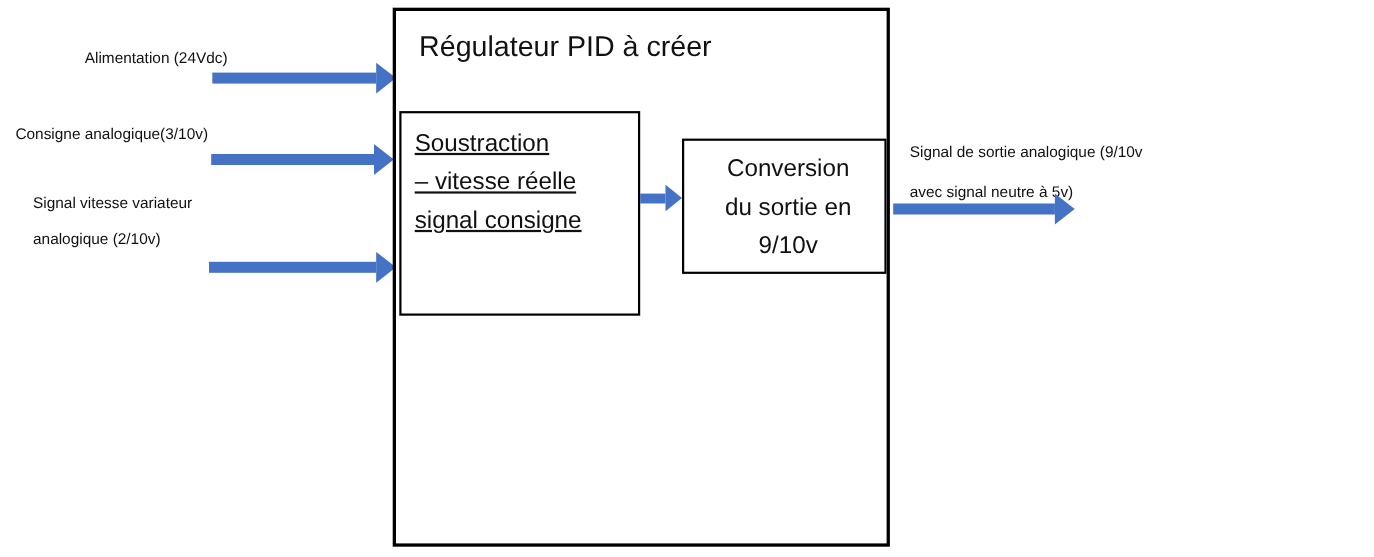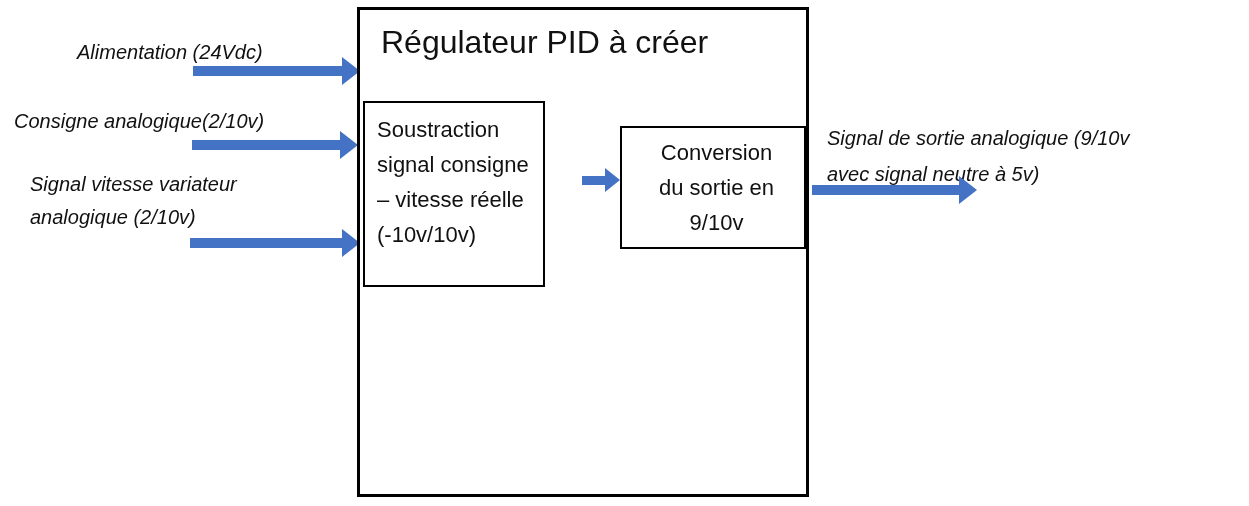--- a/index.html
+++ b/index.html
@@ -11,49 +11,48 @@
   .canvas {
     position: relative;
     width: 1249px;
     height: 506px;
     background: var(--background, #ffffff);
     overflow: hidden;
   }
   
   .txt {
     position: absolute;
-    font-size: 20px;
+    font-size: 14px;
     line-height: 33px;
     white-space: nowrap;
     color: var(--text, #111111);
-    font-style: italic;
   }
   
   .box {
     position: absolute;
     background: #ffffff;
     border: 2px solid var(--border, #000000);
   }
   .outer-box {
     left: 357px; top: 7px; width: 452px; height: 490px;
     border-width: 3px;
     background: transparent;
   }
   .title {
     position: absolute;
     left: 381px; top: 22px;
-    font-size: 32px;
+    font-size: 26px;
     line-height: 40px;
     white-space: nowrap;
     color: var(--text, #111111);
   }
   .soustraction-box {
-    left: 363px; top: 101px; width: 182px; height: 186px;
+    left: 363px; top: 101px; width: 219px; height: 186px;
     padding: 9px 8px 0 12px;
-    font-size: 22px; line-height: 35px;
+    font-size: 22px; line-height: 35px; text-decoration: underline;
   }
   .conversion-box {
     left: 620px; top: 126px; width: 186px; height: 123px;
     padding: 7px 8px 0 15px;
     font-size: 22px; line-height: 35px; text-align: center;
   }
   .box div { white-space: nowrap; }
   
   .arrow {
     position: absolute;
@@ -95,44 +94,43 @@
 
   <div class="txt label-alimentation">
     <div>Alimentation (24Vdc)</div>
   </div>
   <div class="arrow arrow-alimentation">
     <div class="arrow-shaft"></div>
     <div class="arrow-head"></div>
   </div>
 
   <div class="txt label-consigne">
-    <div>Consigne analogique(2/10v)</div>
+    <div>Consigne analogique(3/10v)</div>
   </div>
   <div class="arrow arrow-consigne">
     <div class="arrow-shaft"></div>
     <div class="arrow-head"></div>
   </div>
 
   <div class="txt label-capteur">
     <div>Signal vitesse variateur</div>
     <div>analogique (2/10v)</div>
   </div>
   <div class="arrow arrow-capteur">
     <div class="arrow-shaft"></div>
     <div class="arrow-head"></div>
   </div>
 
   <div class="box outer-box"></div>
   <div class="title">Régulateur PID à créer</div>
 
   <div class="box soustraction-box">
     <div>Soustraction</div>
+    <div>– vitesse réelle</div>
     <div>signal consigne</div>
-    <div>– vitesse réelle</div>
-    <div>(-10v/10v)</div>
   </div>
 
   <div class="arrow small arrow-flow">
     <div class="arrow-shaft"></div>
     <div class="arrow-head"></div>
   </div>
 
   <div class="box conversion-box">
     <div>Conversion</div>
     <div>du sortie en</div>

